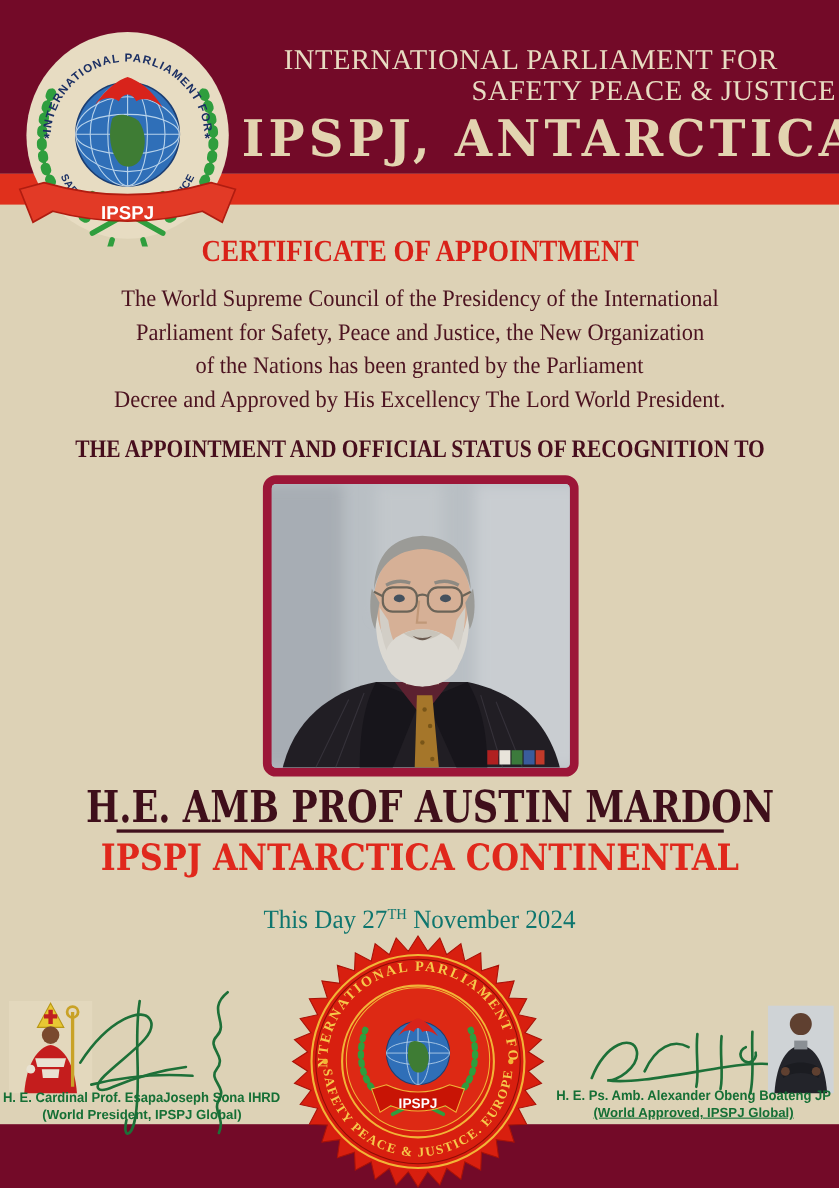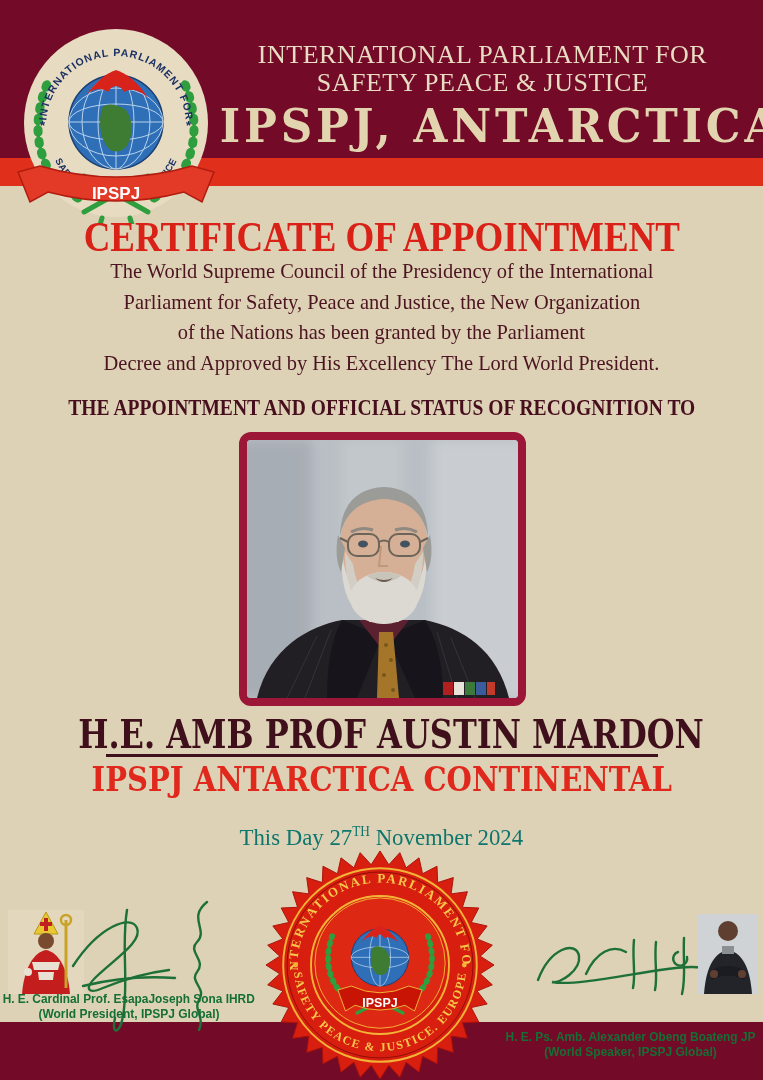--- a/index.html
+++ b/index.html
@@ -8,26 +8,26 @@
   .abs{position:absolute;}
   .center{left:0;width:763px;text-align:center;}
   .cond{display:inline-block;transform-origin:center;white-space:nowrap;}
 
   .band-top{left:0;top:0;width:763px;height:158px;background:#730A28;}
   .stripe{left:0;top:158px;width:763px;height:28px;background:#E0301C;}
   .band-bottom{left:0;top:1022px;width:763px;height:58px;background:#730A28;}
 
   .hdr{color:#E8DCC2;text-align:center;left:205px;width:555px;}
   .hdr-l1{top:40px;font-size:26px;letter-spacing:.5px;}
-  .hdr-l2{top:68px;font-size:26px;letter-spacing:.5px;}
+  .hdr-l2{top:68px;font-size:26px;letter-spacing:.5px;text-align:right;}
   .hdr-l3{top:99px;font-size:46px;font-weight:bold;color:#E3D4B0;
           font-family:"DejaVu Serif",serif;letter-spacing:4px;text-align:right;}
   .hdr-l3 .cond{transform:scaleX(.95);}
 
-  .cert-title{top:213px;font-size:42px;font-weight:bold;color:#D92118;}
+  .cert-title{top:213px;font-size:28px;font-weight:bold;color:#D92118;}
   .cert-title .cond{transform:scaleX(.88);}
 
   .body-par{top:256px;font-size:21.5px;line-height:30.5px;color:#4C1320;}
   .body-par .cond{transform:scaleX(.95);}
 
   .recog{top:395px;font-size:23px;font-weight:bold;color:#470E1D;}
   .recog .cond{transform:scaleX(.85);}
 
   .photo-frame{left:239px;top:432px;width:271px;height:258px;border:8px solid #9C1638;
                border-radius:12px;overflow:hidden;background:#b9bfc4;}
@@ -44,21 +44,21 @@
 
   .date-line{top:824px;font-size:24px;color:#0f766e;}
   .date-line .cond{transform:scaleX(.95);}
   .date-line sup{font-size:14px;}
 
   .sig-name{font-family:"Liberation Sans",sans-serif;font-weight:bold;color:#156F35;
             text-align:center;line-height:15px;}
   .sig-name .n{font-size:12.5px;display:inline-block;transform:scaleX(.95);white-space:nowrap;}
   .sig-name .t{font-size:12px;display:block;}
   .sig-left-names{left:-6px;top:990px;width:270px;}
-  .sig-right-names{left:498px;top:1028px;width:265px;}
+  .sig-right-names{left:498px;top:988px;width:265px;text-decoration:underline;}
   svg text{font-family:"Liberation Sans",sans-serif;}
   .arc-navy{fill:#1B2F63;font-weight:bold;}
   .arc-gold{fill:#F6C84A;font-weight:bold;font-family:"Liberation Serif",serif;}
 </style>
 </head>
 <body>
 
 <div class="page">
 
   <div class="abs band-top"></div>
@@ -251,21 +251,21 @@
     <circle cx="30" cy="17" r="10" fill="#5F4030"></circle>
     <path d="M 6 80 C 8 52 17 38 30 36 C 43 38 52 52 54 80 Z" fill="#23242A"></path>
     <rect x="24" y="32" width="12" height="8" fill="#8A8F94"></rect>
     <path d="M 12 58 C 20 50 40 50 48 58 L 46 66 C 38 60 22 60 14 66 Z" fill="#1B1C21"></path>
     <circle cx="16" cy="60" r="4" fill="#5F4030"></circle>
     <circle cx="44" cy="60" r="4" fill="#5F4030"></circle>
   </svg>
 
   <div class="abs sig-name sig-right-names">
     <span class="n">H. E. Ps. Amb. Alexander Obeng Boateng JP</span>
-    <span class="t">(World Speaker, IPSPJ Global)</span>
+    <span class="t">(World Approved, IPSPJ Global)</span>
   </div>
 
   <svg class="abs" style="left:261px;top:850px;" width="238" height="230" viewBox="0 0 240 240">
     <defs>
       <path id="sealTop" d="M 34 120 A 86 86 0 0 1 206 120"></path>
       <path id="sealBot" d="M 30 120 A 90 90 0 0 0 210 120"></path>
     </defs>
     <polygon fill="#D81F0F" stroke="#A81208" stroke-width="1" points="239.0,120.0 224.6,129.2 237.2,140.7 221.4,147.2 231.8,160.7 215.2,164.4 223.1,179.5 206.0,180.2 211.2,196.5 194.2,194.2 196.5,211.2 180.2,206.0 179.5,223.1 164.4,215.2 160.7,231.8 147.2,221.4 140.7,237.2 129.2,224.6 120.0,239.0 110.8,224.6 99.3,237.2 92.8,221.4 79.3,231.8 75.6,215.2 60.5,223.1 59.8,206.0 43.5,211.2 45.8,194.2 28.8,196.5 34.0,180.2 16.9,179.5 24.8,164.4 8.2,160.7 18.6,147.2 2.8,140.7 15.4,129.2 1.0,120.0 15.4,110.8 2.8,99.3 18.6,92.8 8.2,79.3 24.8,75.6 16.9,60.5 34.0,59.8 28.8,43.5 45.8,45.8 43.5,28.8 59.8,34.0 60.5,16.9 75.6,24.8 79.3,8.2 92.8,18.6 99.3,2.8 110.8,15.4 120.0,1.0 129.2,15.4 140.7,2.8 147.2,18.6 160.7,8.2 164.4,24.8 179.5,16.9 180.2,34.0 196.5,28.8 194.2,45.8 211.2,43.5 206.0,59.8 223.1,60.5 215.2,75.6 231.8,79.3 221.4,92.8 237.2,99.3 224.6,110.8"></polygon>
     <circle cx="120" cy="120" r="104" fill="#D81F0F"></circle>
     <circle cx="120" cy="120" r="101" fill="none" stroke="#F2B437" stroke-width="2"></circle>

